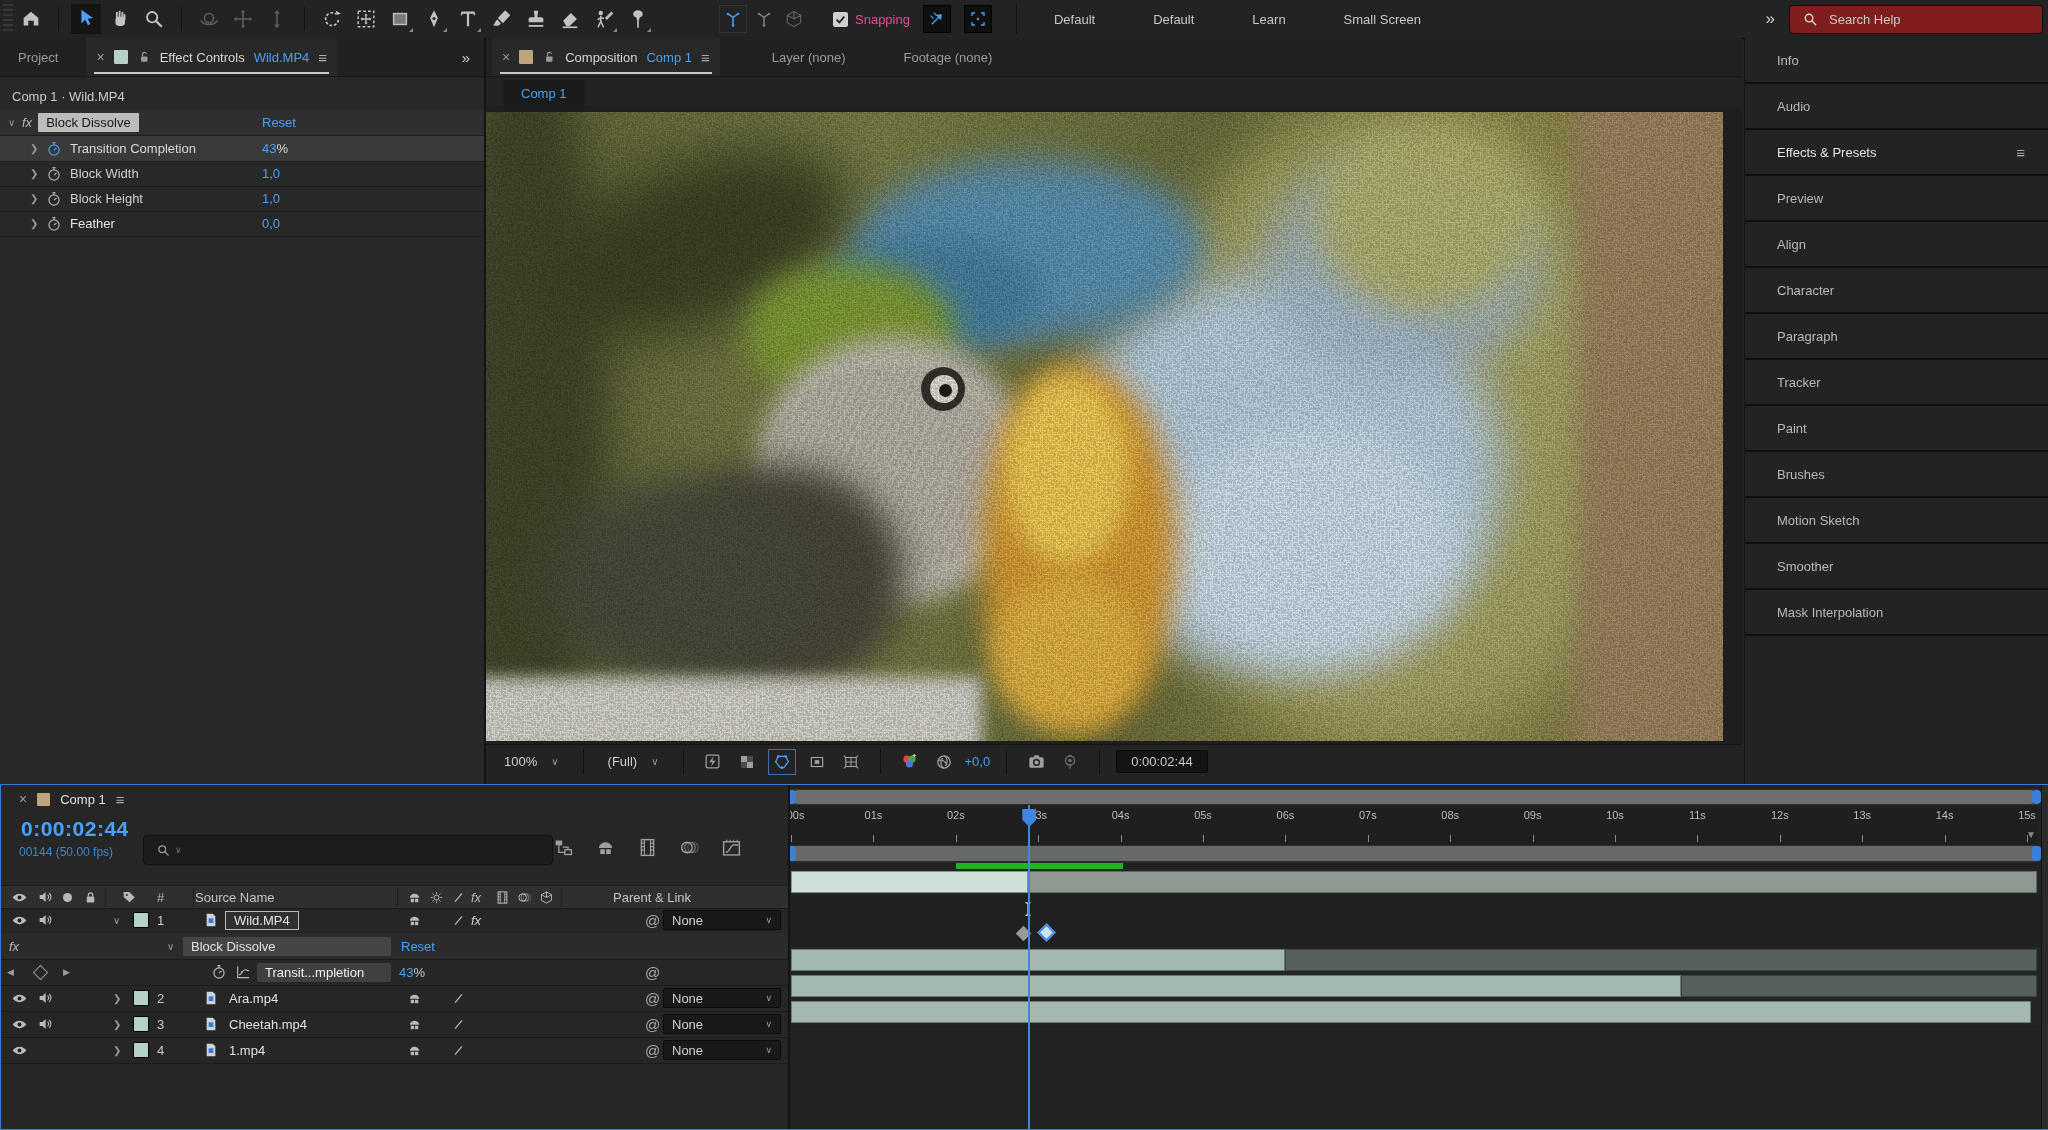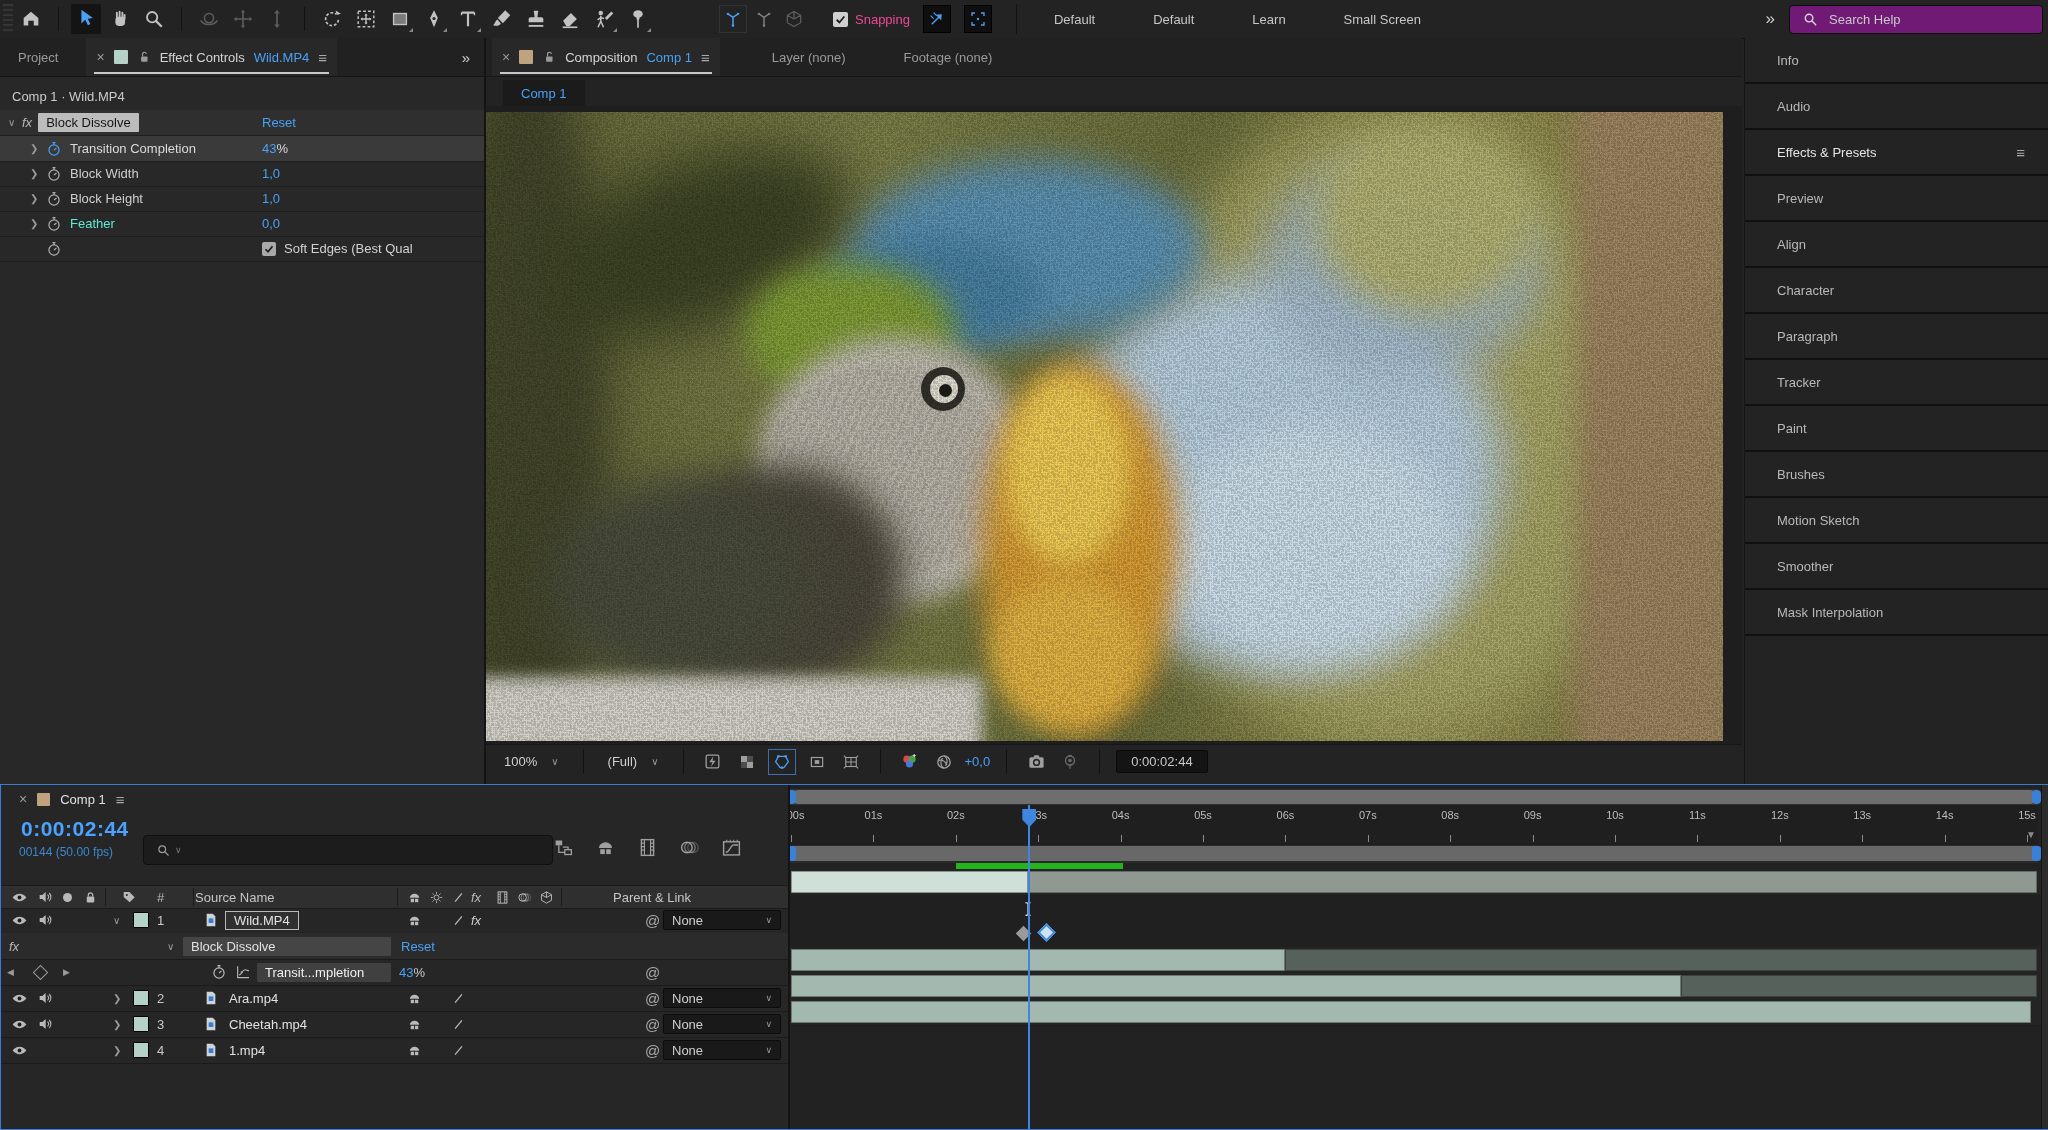--- a/index.html
+++ b/index.html
@@ -17,21 +17,21 @@
   .tool.active{background:#141414;color:#4aa0f5;}
   .tool.disabled{color:#5d5d5d;}
   .tool .fly{position:absolute;right:2px;bottom:2px;width:0;height:0;border-left:4px solid transparent;border-bottom:4px solid #8a8a8a;}
   .axisbtn{width:26px;height:26px;display:flex;align-items:center;justify-content:center;color:#808080;}
   .axisbtn.on{color:#4aa0f5;border:1px solid #333;}
   #snapwrap{display:flex;align-items:center;gap:7px;margin-left:26px;}
   .cbx{width:15px;height:15px;background:#cfcfcf;border-radius:2px;display:flex;align-items:center;justify-content:center;}
   .snapbtn{width:26px;height:26px;background:#0f0f0f;border:1px solid #000;display:flex;align-items:center;justify-content:center;color:#4aa0f5;margin-left:6px;}
   .ws{color:#c7c7c7;margin:0 29px;white-space:nowrap;}
   #overflow{color:#d0d0d0;font-size:17px;margin:0 14px 0 60px;}
-  #searchbox{width:240px;height:27px;margin-right:5px;background:#701a75;border:1px solid #0c0c0c;border-radius:4px;
+  #searchbox{width:240px;height:27px;margin-right:5px;background:#7f1d1d;border:1px solid #0c0c0c;border-radius:4px;
     display:flex;align-items:center;gap:10px;padding-left:12px;color:#c9c9c9;}
   
   .tabchip-close{color:#9a9a9a;font-size:14px;}
   .sq{width:14px;height:14px;border-radius:1px;}
   .hamb{color:#aaa;font-size:15px;}
   .bluetxt{color:#4aa0f5;}
   
   #ec{position:absolute;left:0;top:38px;width:484px;height:746px;background:#282828;border-right:2px solid #141414;}
   .tabstrip{position:absolute;left:0;top:0;right:0;height:38px;background:#212121;border-bottom:1px solid #161616;display:flex;align-items:center;}
   .activetab{display:flex;align-items:center;gap:9px;height:38px;padding:0 10px;background:#282828;position:relative;}
@@ -488,35 +488,22 @@
           <use href="#i-watch"></use>
         </svg>
       <span style="color:#cfcfcf">Block Height</span>
       <span class="ecval bluetxt">1,0</span>
     </div>
     <div class="ecrow" style="top:173px">
       <span class="chev" style="margin-left:30px">❯</span>
       <svg class="ic" width="16" height="16" style="color:#b0b0b0;margin:0 8px 0 4px">
           <use href="#i-watch"></use>
         </svg>
-      <span style="color:#5eead4">Feather</span>
+      <span style="color:#e5e5e5">Feather</span>
       <span class="ecval bluetxt">0,0</span>
-    </div>
-    <div class="ecrow" style="top:198px">
-      <svg class="ic" width="16" height="16" style="color:#b0b0b0;margin-left:46px">
-          <use href="#i-watch"></use>
-        </svg>
-      <span class="ecval" style="display:flex;align-items:center;gap:8px">
-        <span class="cbx" style="background:#a9a9a9;width:14px;height:14px">
-            <svg class="ic" width="12" height="12">
-              <use href="#i-check"></use>
-            </svg>
-          </span>
-        <span style="color:#d2d2d2;white-space:nowrap">Soft Edges (Best Qual</span>
-      </span>
     </div>
   </div>
 
   <div id="comp">
     <div class="tabstrip">
       <div class="activetab" style="margin-left:6px">
         <span class="tabchip-close">×</span>
         <span class="sq" style="background:#bfa27e"></span>
         <svg class="ic" width="14" height="14" style="color:#9a9a9a">
             <use href="#i-lockopen"></use>

